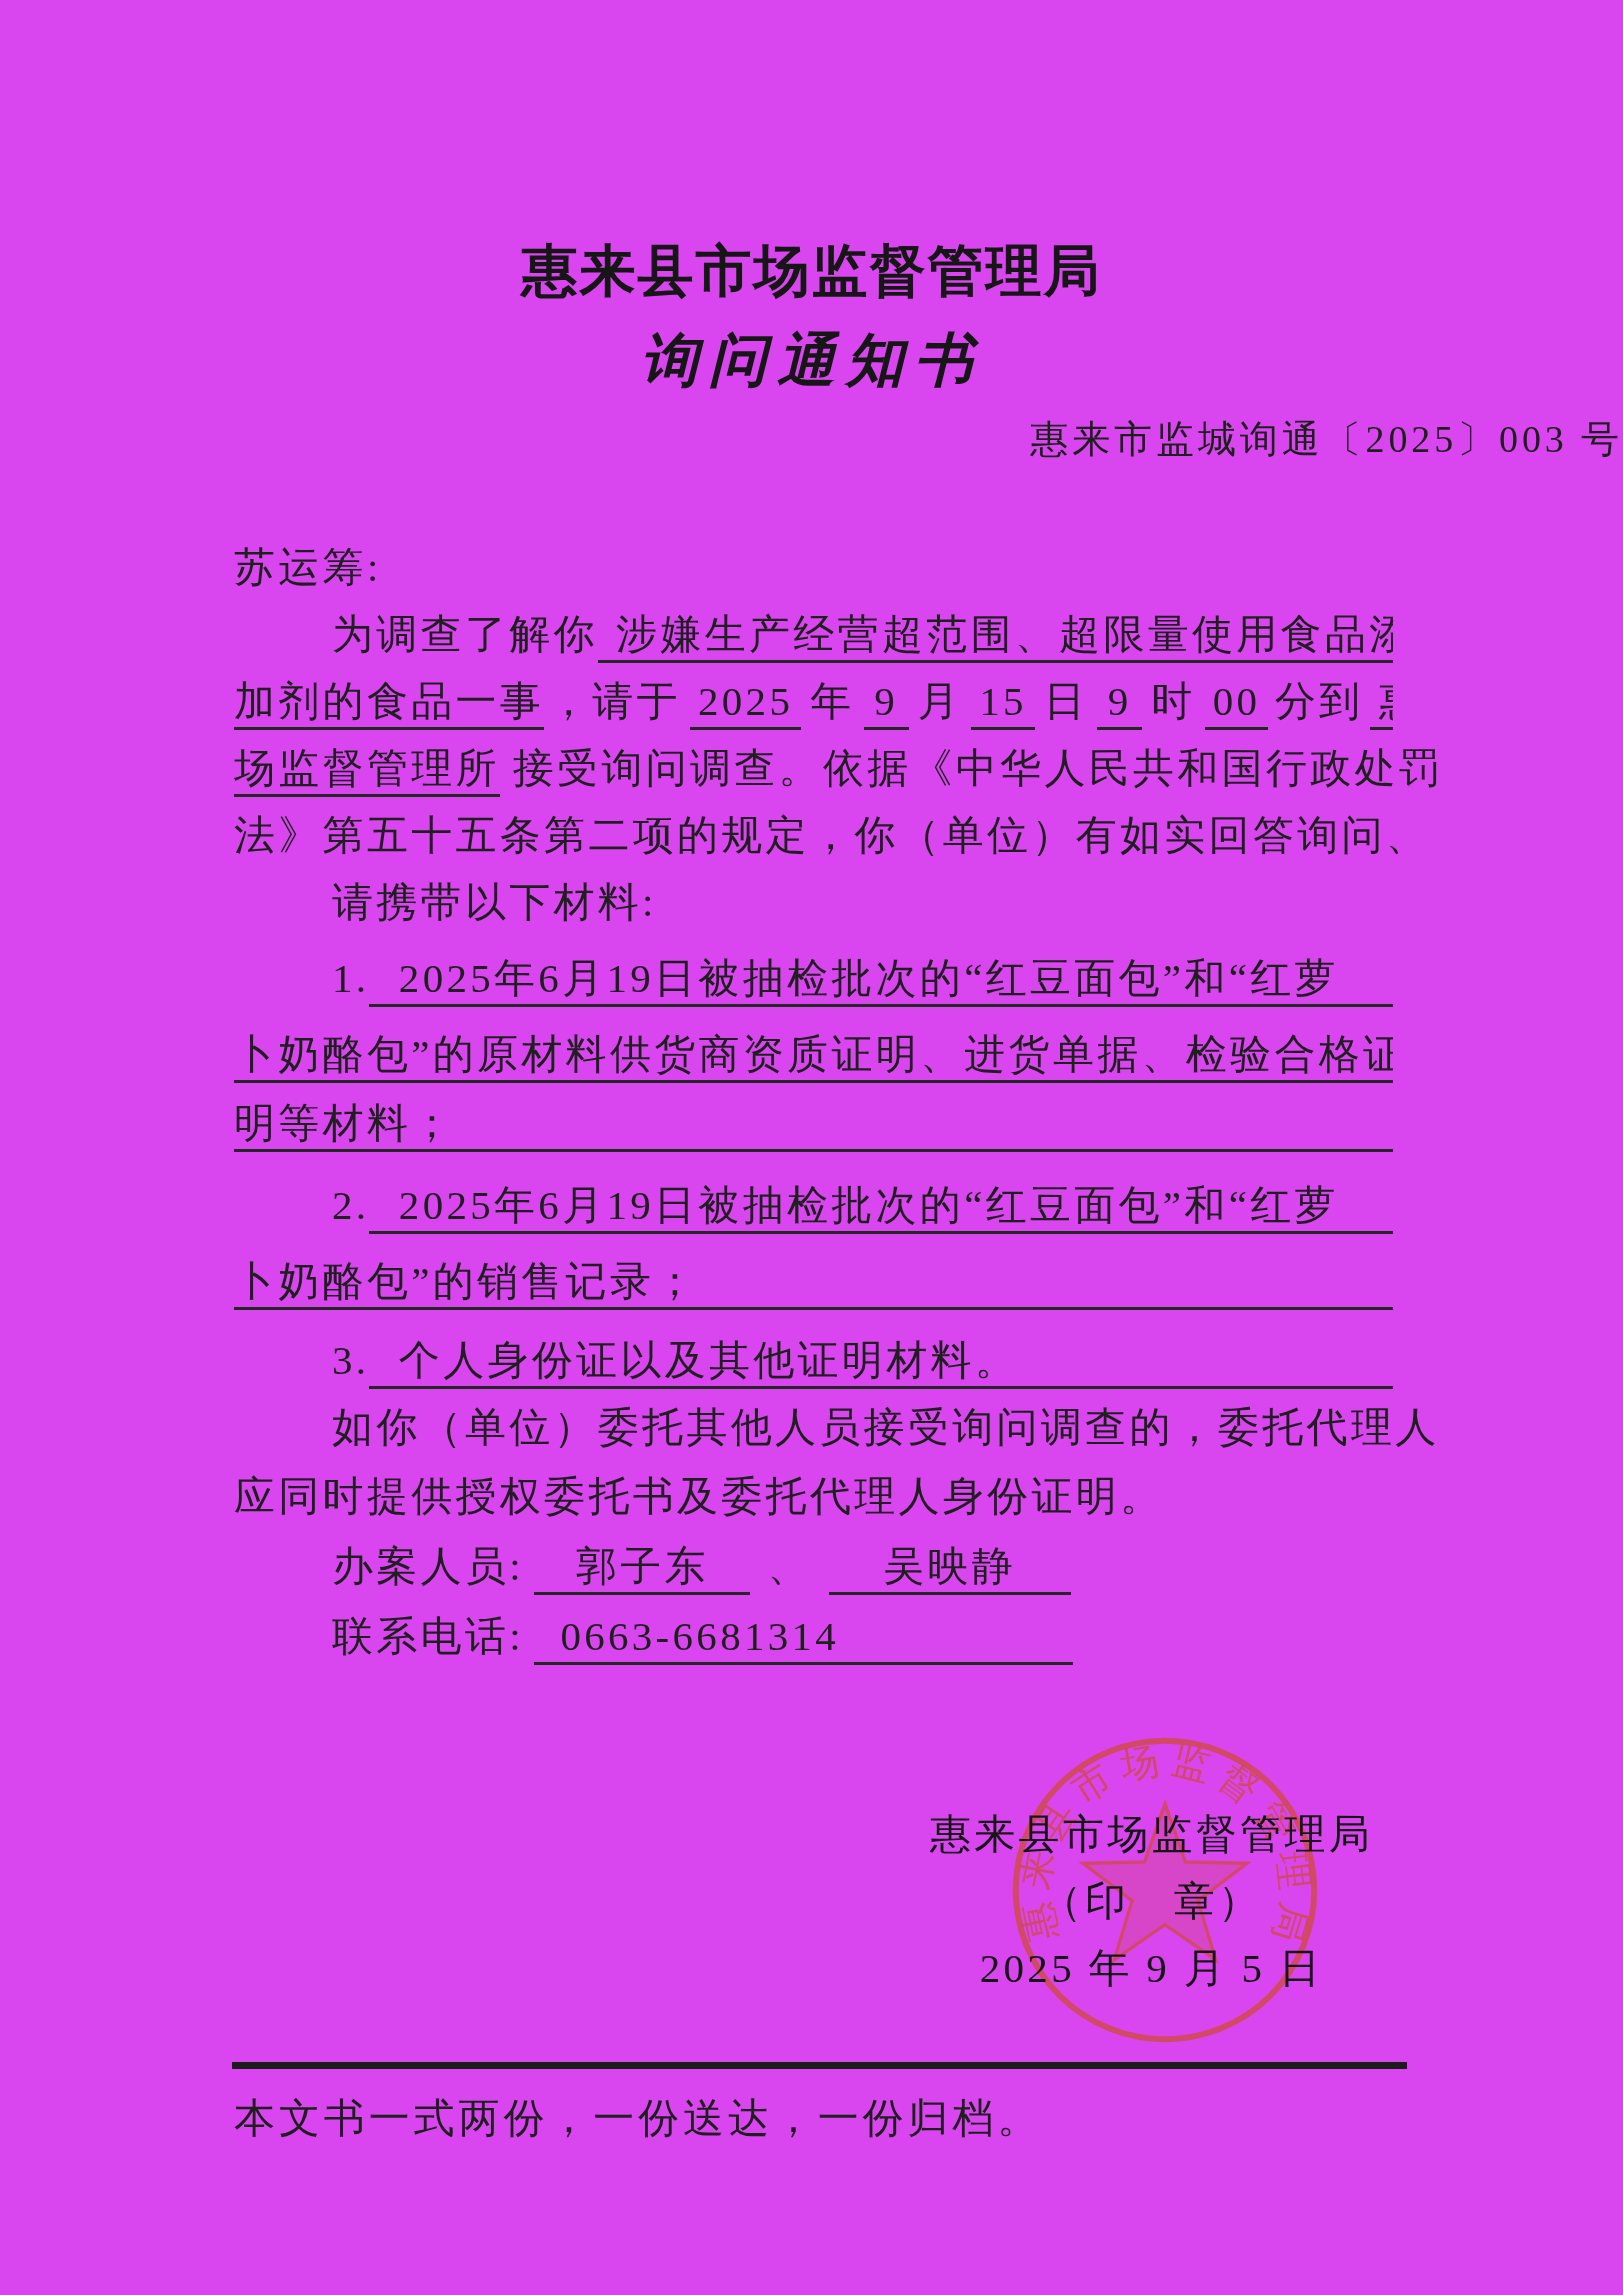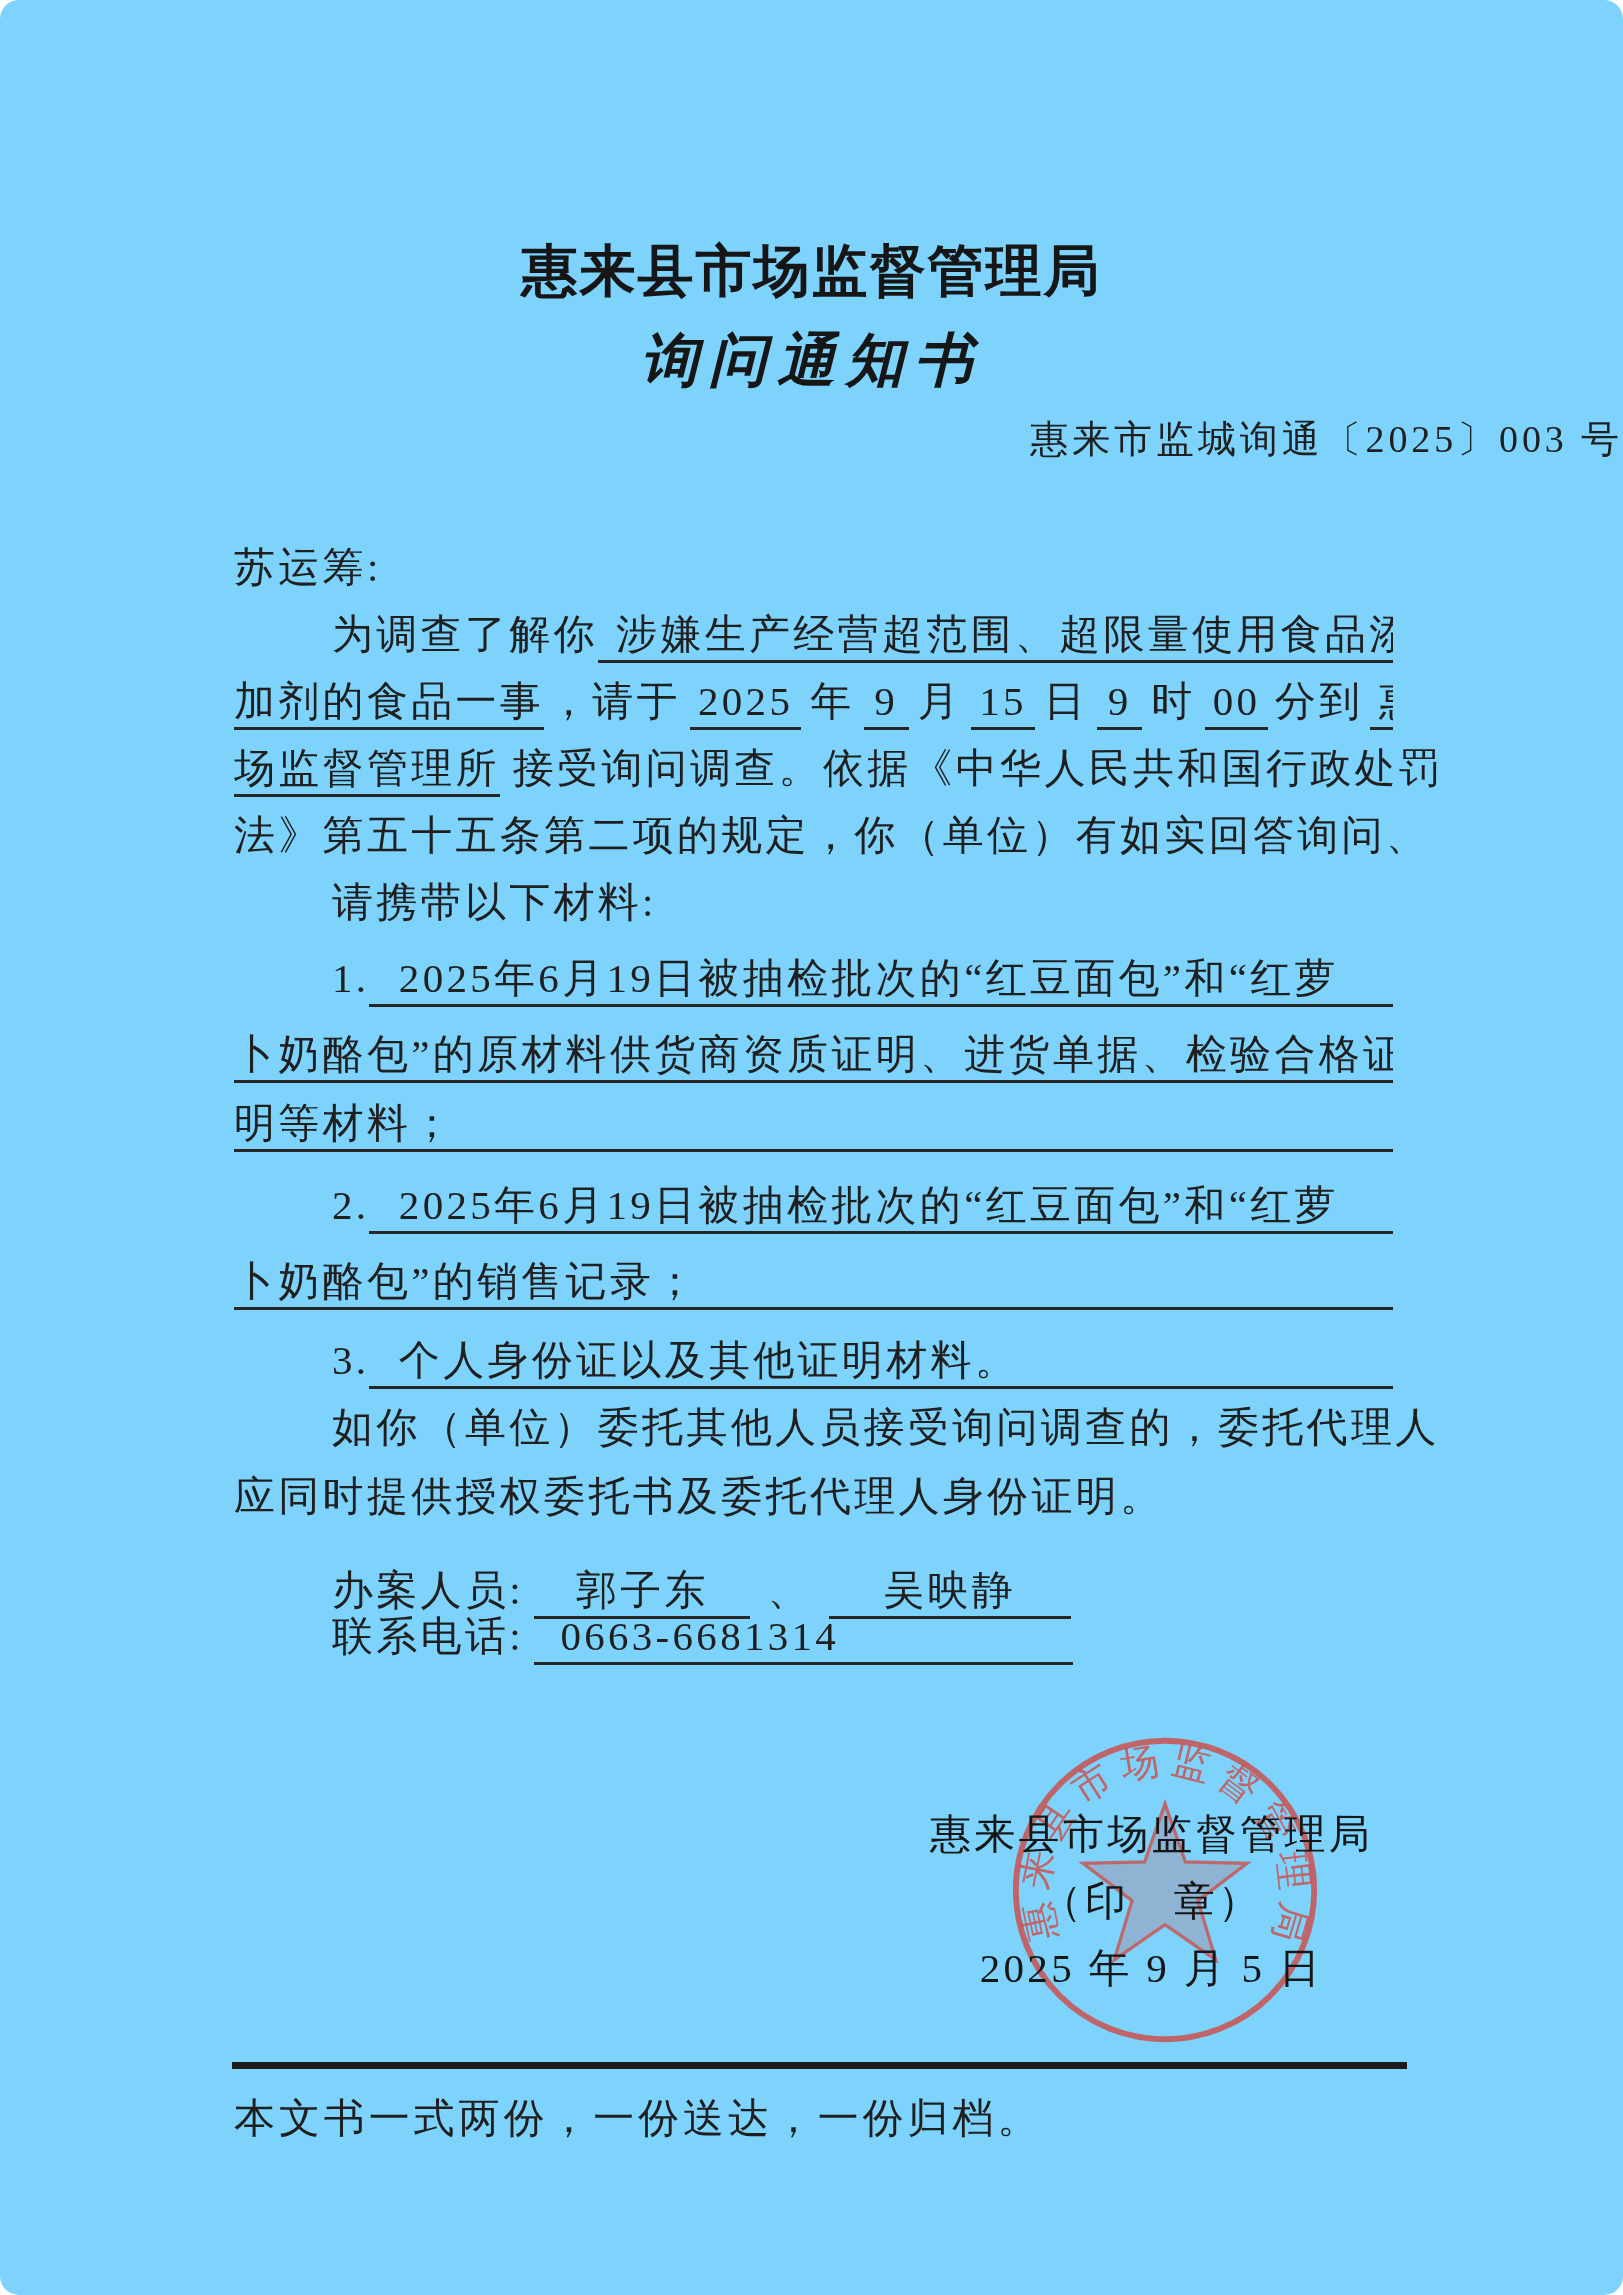--- a/index.html
+++ b/index.html
@@ -1,23 +1,22 @@
 <!DOCTYPE html>
 <html lang="zh" style="font-size:10.5px"><head>
 <meta charset="utf-8">
 <style>
   html,body{margin:0;padding:0;background:#ffffff;}
   .page{
     position:relative;
     width:1623px;height:2295px;
-    background:#7dd3fc;
+    background:#d946ef;
     font-family:"Liberation Serif", serif;
     color:#1f1f1f;
     overflow:hidden;
-    border-radius:19px;
   }
   
   .t1,.t2{
     position:absolute;left:0;width:1623px;
     text-align:center;
     font-family:"Liberation Sans", sans-serif;
     font-weight:700;color:#161616;
     white-space:nowrap;
   }
   .t1{top:237px;font-size:56px;line-height:68px;letter-spacing:2px;}
@@ -33,21 +32,21 @@
     display:flex;align-items:baseline;
     height:67px;font-size:41px;letter-spacing:3.3px;
     white-space:nowrap;
   }
   .line span{line-height:51px;}
   .ind{display:inline-block;flex:0 0 98px;width:98px;}
   .u{border-bottom:3.3px solid #262626;}
   .fill{flex:1 1 auto;min-width:0;overflow:hidden;}
   .ufield{border-bottom:3.3px solid #262626;text-align:center;}
   .name1{min-width:216px;}
-  .name2{min-width:242px;margin-top:24px;}
+  .name2{min-width:242px;}
   .uphone{border-bottom:3.3px solid #262626;min-width:513px;padding-left:26px;text-align:left;}
   
   .sig{
     position:absolute;left:844px;top:1801px;width:615px;
     text-align:center;font-size:41px;line-height:67px;letter-spacing:3.3px;
     color:#161616;white-space:nowrap;
   }
   
   .seal{position:absolute;left:1006px;top:1731px;width:318px;height:318px;}
   

